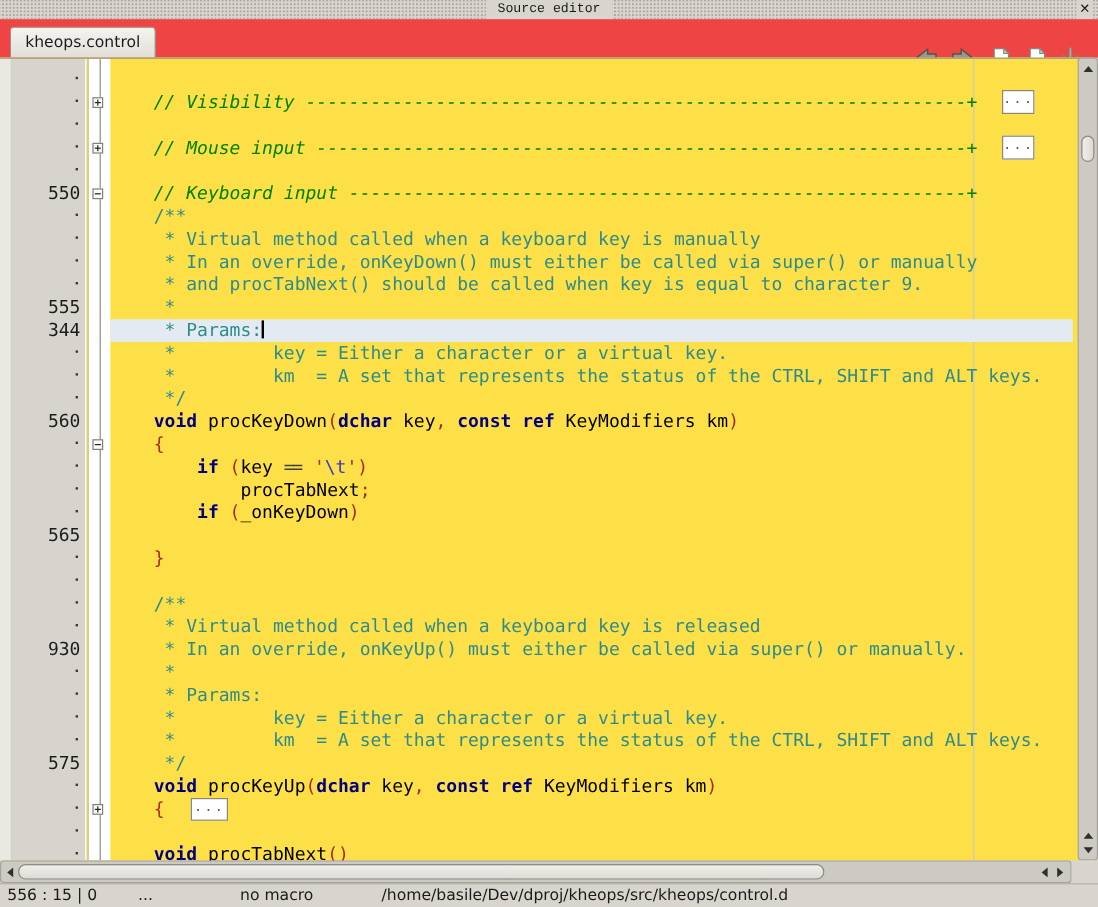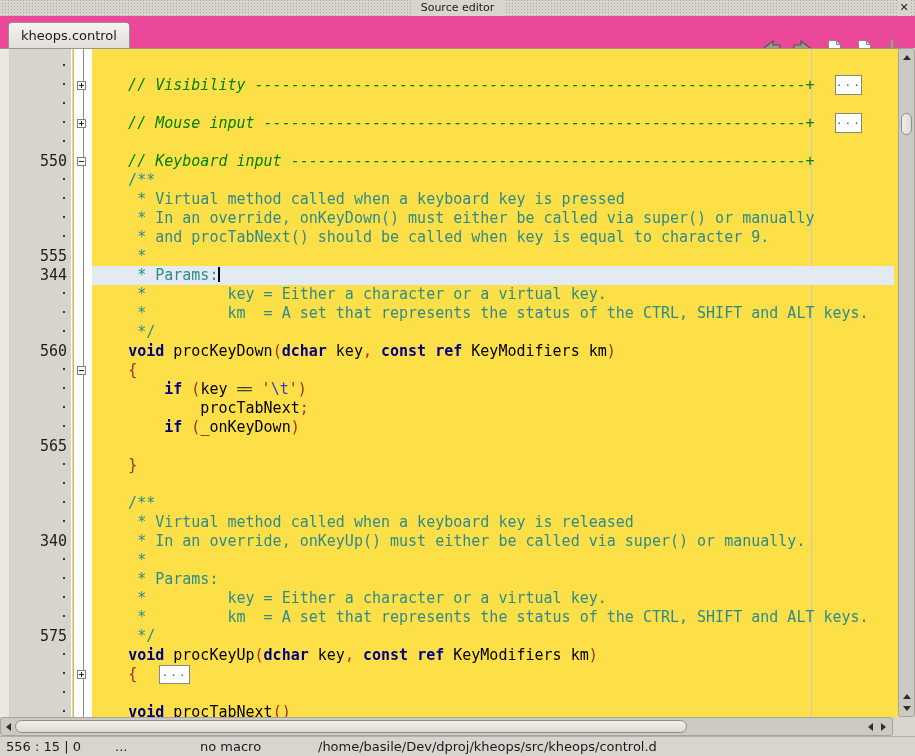--- a/index.html
+++ b/index.html
@@ -13,30 +13,31 @@
   
   .titlebar {
     position:absolute; left:0; top:0; width:915px; height:16px;
     background-image:radial-gradient(circle, #a9a69e 0.9px, transparent 1px);
     background-size:3px 3px; background-position:1px 2px;
   }
   .titlebar .title {
     position:absolute; left:50%; top:0; transform:translateX(-50%);
     background:#D8D5CF; padding:0 10px; font-size:11px; line-height:16px;
     white-space:nowrap;
+    font-family:Liberation Mono, monospace;
   }
   .titlebar .close {
     position:absolute; right:4px; top:0; width:14px; height:16px;
     font-size:11px; font-weight:bold; line-height:15px; text-align:center;
     background:#D8D5CF; cursor:default;
   }
   
   .tabbar {
     position:absolute; left:0; top:16px; width:915px; height:32px;
-    background:#ec4899;
+    background:#ef4444;
   }
   .tab {
     position:absolute; left:8px; bottom:0; height:26px; padding:0 12px;
     background:linear-gradient(#F4F3F0,#E2DFD9);
     border:1px solid #97948D; border-bottom:none;
     border-radius:4px 4px 0 0;
     font-size:13px; line-height:25px; white-space:nowrap;
   }
   .toolbtn { position:absolute; top:23px; width:22px; height:20px; }
   .toolbtn svg { display:block; }
@@ -203,21 +204,21 @@
         <span class="code"><span class="tk-c">    // Keyboard input ---------------------------------------------------------+</span></span>
       </div>
       <div class="row">
         <span class="cell-nums"><span class="dot"></span></span>
         <span class="cell-fold"></span>
         <span class="code"><span class="tk-d">    /**</span></span>
       </div>
       <div class="row">
         <span class="cell-nums"><span class="dot"></span></span>
         <span class="cell-fold"></span>
-        <span class="code"><span class="tk-d">     * Virtual method called when a keyboard key is pressed</span></span>
+        <span class="code"><span class="tk-d">     * Virtual method called when a keyboard key is manually</span></span>
       </div>
       <div class="row">
         <span class="cell-nums"><span class="dot"></span></span>
         <span class="cell-fold"></span>
         <span class="code"><span class="tk-d">     * In an override, onKeyDown() must either be called via super() or manually</span></span>
       </div>
       <div class="row">
         <span class="cell-nums"><span class="dot"></span></span>
         <span class="cell-fold"></span>
         <span class="code"><span class="tk-d">     * and procTabNext() should be called when key is equal to character 9.</span></span>
@@ -292,21 +293,21 @@
         <span class="cell-nums"><span class="dot"></span></span>
         <span class="cell-fold"></span>
         <span class="code"><span class="tk-d">    /**</span></span>
       </div>
       <div class="row">
         <span class="cell-nums"><span class="dot"></span></span>
         <span class="cell-fold"></span>
         <span class="code"><span class="tk-d">     * Virtual method called when a keyboard key is released</span></span>
       </div>
       <div class="row">
-        <span class="cell-nums"><span>340</span></span>
+        <span class="cell-nums"><span>930</span></span>
         <span class="cell-fold"></span>
         <span class="code"><span class="tk-d">     * In an override, onKeyUp() must either be called via super() or manually.</span></span>
       </div>
       <div class="row">
         <span class="cell-nums"><span class="dot"></span></span>
         <span class="cell-fold"></span>
         <span class="code"><span class="tk-d">     *</span></span>
       </div>
       <div class="row">
         <span class="cell-nums"><span class="dot"></span></span>

